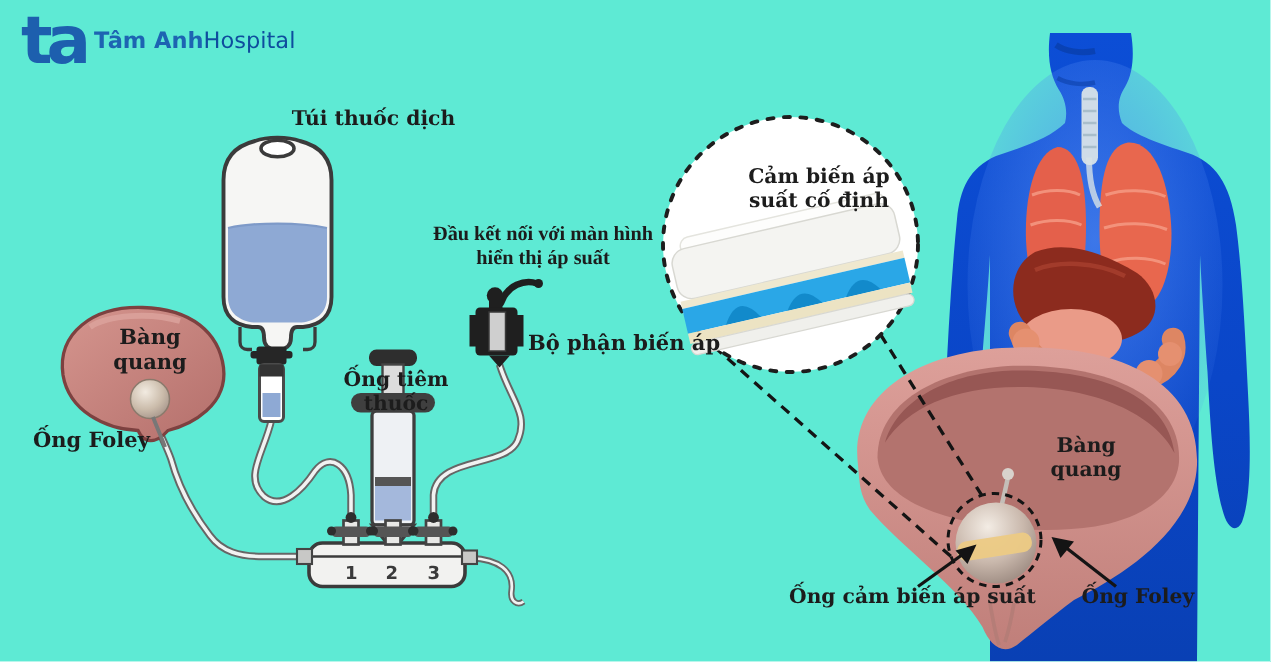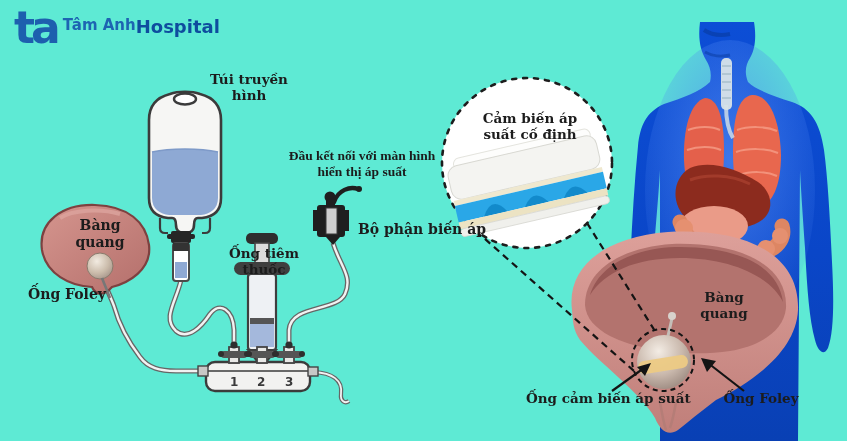--- a/index.html
+++ b/index.html
@@ -1,31 +1,31 @@
 <!DOCTYPE html>
 <html><head>
 <meta charset="utf-8">
 <style>
   html,body{margin:0;padding:0;background:#fff;}
   #stage{position:relative;width:847px;height:441px;background:#5eead4;overflow:hidden;
          font-family:"DejaVu Serif","Liberation Serif",serif;}
   #artwork{position:absolute;left:0;top:0;}
-  .lbl{position:absolute;font-weight:700;color:#1c1c1c;line-height:1.22;text-align:center;}
+  .lbl{position:absolute;font-weight:700;color:#1c1c1c;line-height:1.22;}
   .center{text-align:center;}
   .fs135{font-size:13.5px;}
   .fs14{font-size:14px;}
   .portnum{position:absolute;font-size:12px;font-weight:700;color:#3a3a3a;
            font-family:"DejaVu Sans","Liberation Sans",sans-serif;}
   
   #logo{position:absolute;left:14px;top:10px;display:flex;align-items:center;gap:6px;
         font-family:"DejaVu Sans","Liberation Sans",sans-serif;}
   #logo .mono{font-size:44px;font-weight:800;color:#1d5fae;letter-spacing:-4px;line-height:.8;}
   #logo .nm{display:flex;flex-direction:row;justify-content:center;}
   #logo .nm .l1{font-size:15px;font-weight:700;color:#1d64b2;line-height:1.05;}
-  #logo .nm .l2{font-size:18px;font-weight:700;color:#0e4d9e;line-height:1.05;}
+  #logo .nm .l2{font-size:15px;font-weight:400;color:#0e4d9e;line-height:1.05;}
 </style>
 </head>
 <body>
 
 <div id="stage">
 
 <svg id="artwork" width="847" height="441" viewBox="0 0 847 441">
   <defs>
     <radialGradient id="ballG" cx="38%" cy="32%" r="75%">
       <stop offset="0%" stop-color="#f2ebe1"></stop>
@@ -259,34 +259,34 @@
 </svg>
 
 <div id="logo">
   <span class="mono">ta</span>
   <span class="nm">
     <span class="l1">Tâm Anh</span>
     <span class="l2">Hospital</span>
   </span>
 </div>
 
-<div class="lbl fs135 center" style="left:194px;top:71px;width:110px;">Túi truyền hình</div>
+<div class="lbl fs135 center" style="left:194px;top:71px;width:110px;">Túi thuốc dịch</div>
 
 <div class="lbl fs135 center" style="left:276px;top:148px;width:172px;font-family:Liberation Serif, serif;">Đầu kết nối với màn hình hiển thị áp suất</div>
 
 <div class="lbl fs14" style="left:352px;top:221px;width:140px;">Bộ phận biến áp</div>
 
 <div class="lbl fs14 center" style="left:56px;top:217px;width:88px;">Bàng quang</div>
 
 <div class="lbl fs14" style="left:22px;top:286px;width:90px;">Ống Foley</div>
 
 <div class="lbl fs135 center" style="left:210px;top:245px;width:108px;">Ống tiêm thuốc</div>
 
 
-<div class="lbl fs135 center" style="left:468px;top:110px;width:124px;">Cảm biến áp suất cố định</div>
+<div class="lbl fs135 center" style="left:484px;top:110px;width:124px;">Cảm biến áp suất cố định</div>
 
 <div class="lbl fs135 center" style="left:681px;top:289px;width:86px;">Bàng quang</div>
 
 <div class="lbl fs135" style="left:526px;top:390px;width:145px;white-space:nowrap;">Ống cảm biến áp suất</div>
 
 <div class="lbl fs135" style="left:721px;top:390px;width:80px;">Ống Foley</div>
 
 <span class="portnum" style="left:230px;top:375px;">1</span>
 <span class="portnum" style="left:257px;top:375px;">2</span>
 <span class="portnum" style="left:285px;top:375px;">3</span>

